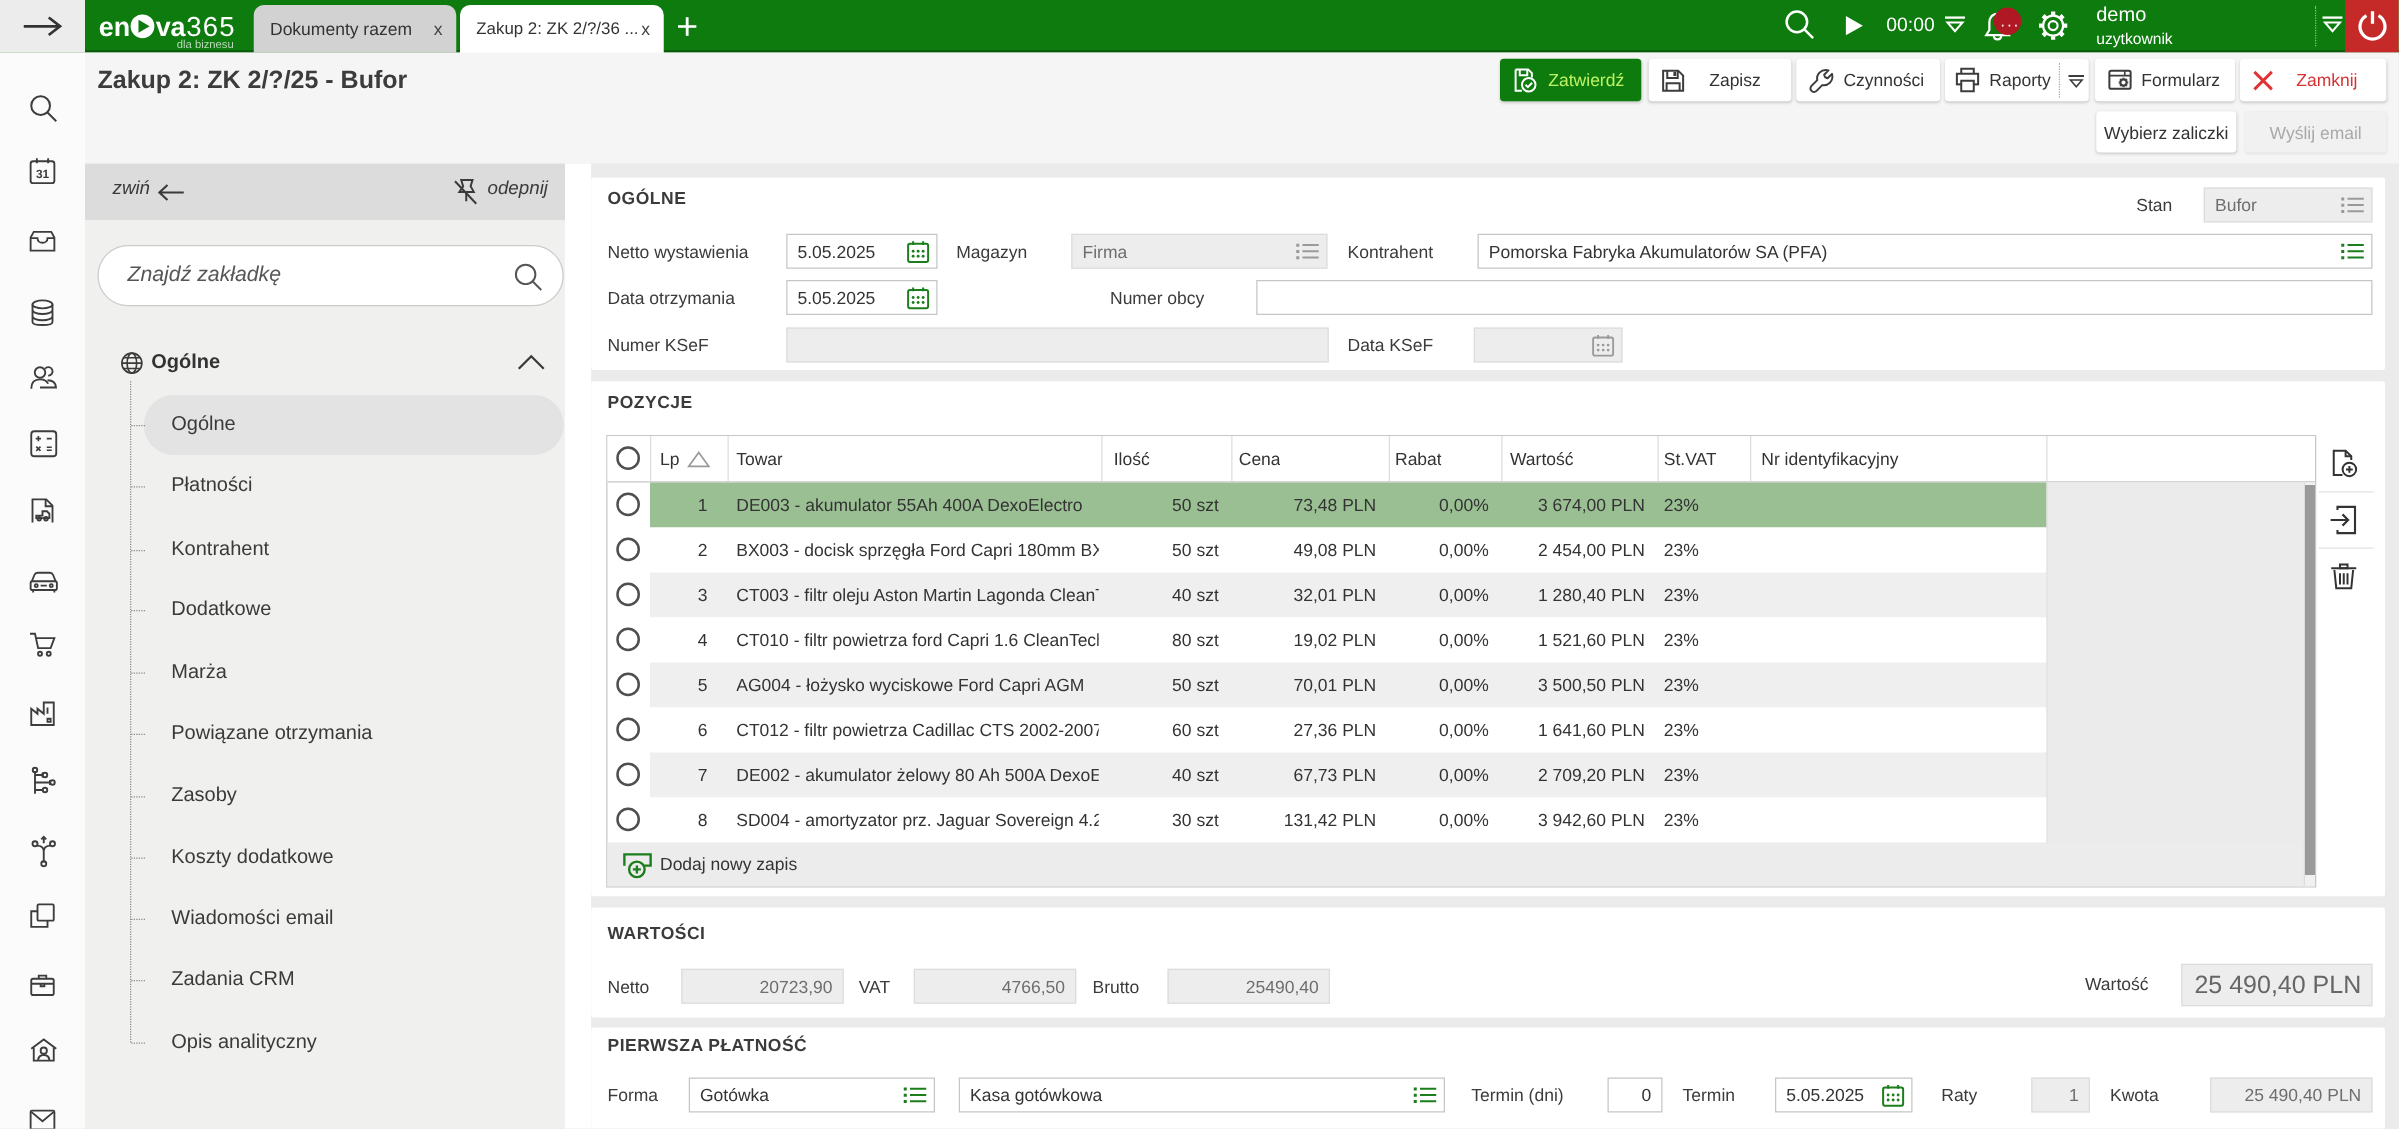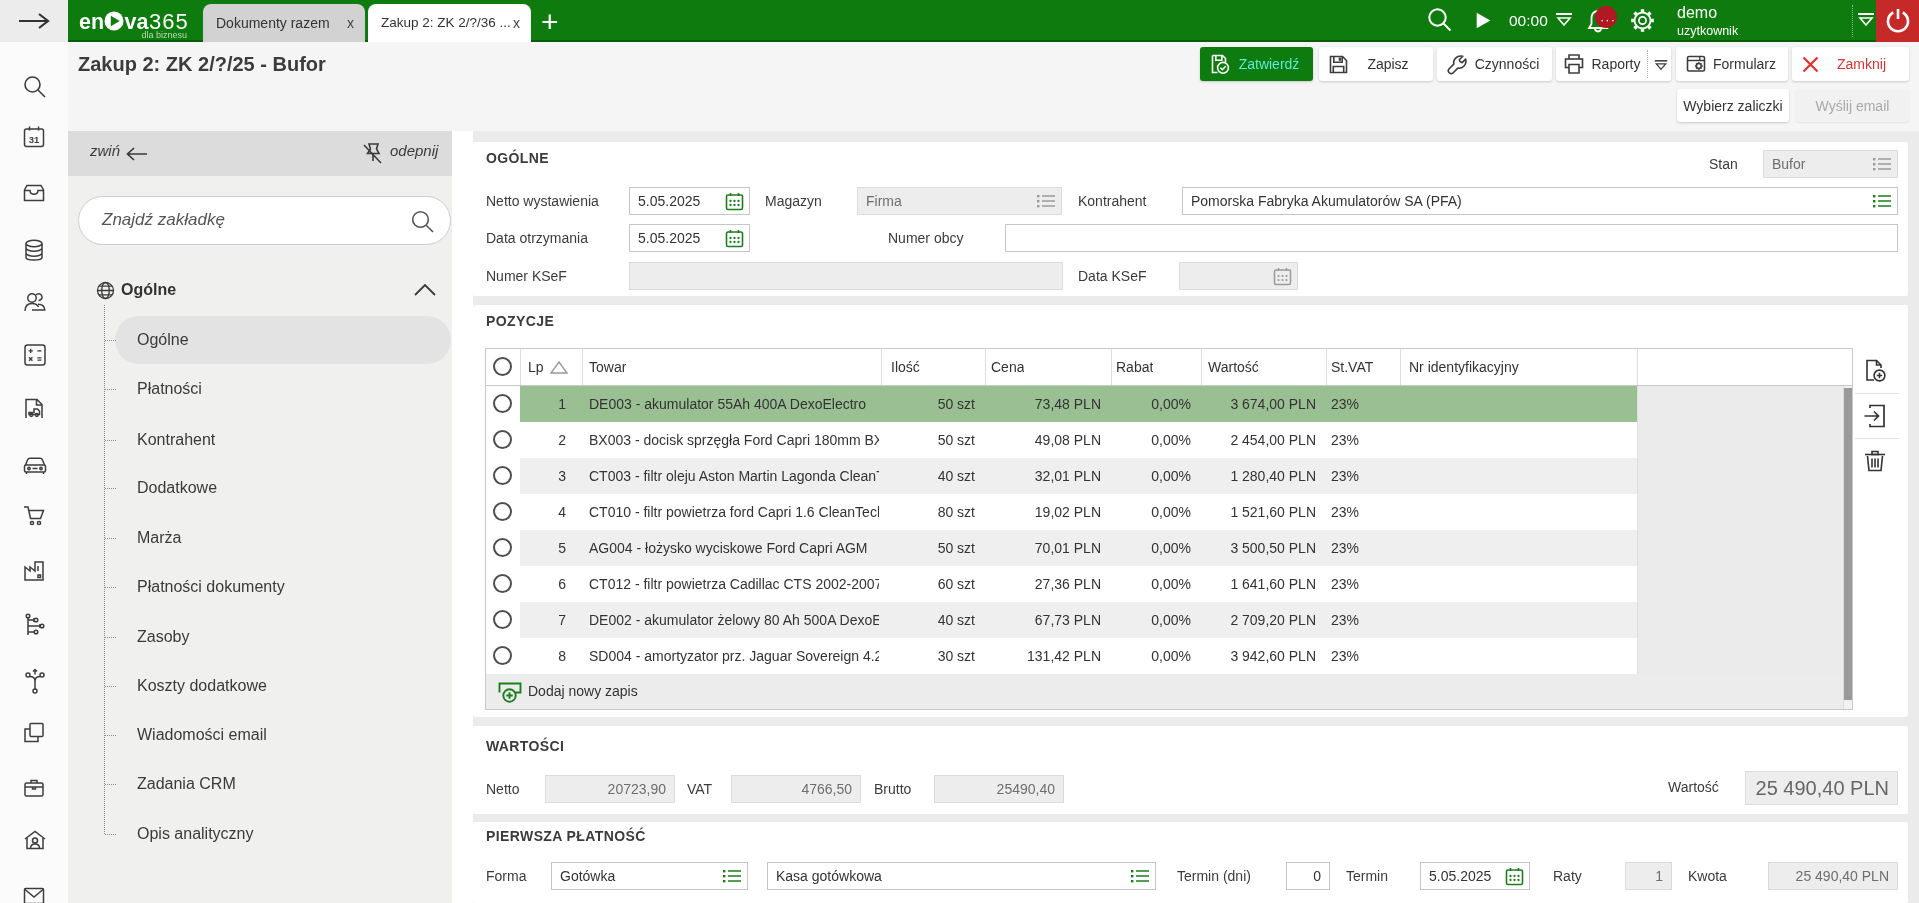--- a/index.html
+++ b/index.html
@@ -23,21 +23,21 @@
 #user .u2 { font-size:12.5px; margin-top:2px; }
 #hsep { position:absolute; left:1852px; top:5px; height:32px; border-left:1px dotted #8fbd8f; }
 #pwr { position:absolute; left:1876px; top:0; width:43px; height:42px; background:#c52a28; }
 
 
 #titlebar { position:absolute; left:68px; top:42px; width:1851px; height:89px; background:#f5f5f5; }
 #pagetitle { position:absolute; left:10px; top:11px; font-size:20px; font-weight:700; color:#3c3c3c; }
 .btn { position:absolute; height:34px; background:#fff; border-radius:3px; box-shadow:0 1px 2.5px rgba(0,0,0,.18); font-size:14px; color:#333; display:flex; align-items:center; }
 .btn svg.bic { margin-left:9px; flex:none; }
 .btn .lbl { flex:1; text-align:center; padding-right:6px; }
-.btn.green { background:#0d7b0d; color:#5eead4; }
+.btn.green { background:#0d7b0d; color:#bef264; }
 
 
 #rail { position:absolute; left:0; top:42px; width:68px; height:861px; background:#fbfbfb; }
 #rail svg { position:absolute; left:22px; }
 
 
 #sidebar { position:absolute; left:68px; top:131px; width:384px; height:772px; background:#f0f0ef; }
 #sbhead { position:absolute; left:0; top:0; width:384px; height:45px; background:#dcdcdc; color:#3a3a3a; font-style:italic; font-size:15px; }
 #searchpill { position:absolute; left:10px; top:65px; width:373px; height:49px; background:#fff; border:1px solid #ccc; border-radius:25px; }
 #searchpill .ph { position:absolute; left:23px; top:13px; font-style:italic; font-size:17px; color:#555; }
@@ -372,21 +372,21 @@
   <div class="stub" style="top:506px"></div>
   <div class="stub" style="top:555px"></div>
   <div class="stub" style="top:604px"></div>
   <div class="stub" style="top:653px"></div>
   <div class="stub" style="top:703px"></div>
   <div class="navitem" style="top:200px">Ogólne</div>
   <div class="navitem" style="top:249px">Płatności</div>
   <div class="navitem" style="top:300px">Kontrahent</div>
   <div class="navitem" style="top:348px">Dodatkowe</div>
   <div class="navitem" style="top:398px">Marża</div>
-  <div class="navitem" style="top:447px">Płatności dokumenty</div>
+  <div class="navitem" style="top:447px">Powiązane otrzymania</div>
   <div class="navitem" style="top:497px">Zasoby</div>
   <div class="navitem" style="top:546px">Koszty dodatkowe</div>
   <div class="navitem" style="top:595px">Wiadomości email</div>
   <div class="navitem" style="top:644px">Zadania CRM</div>
   <div class="navitem" style="top:694px">Opis analityczny</div>
 </div>
 <div id="gutter"></div>
 <div id="main">
 
   <div class="card" style="top:11px;height:154px">

